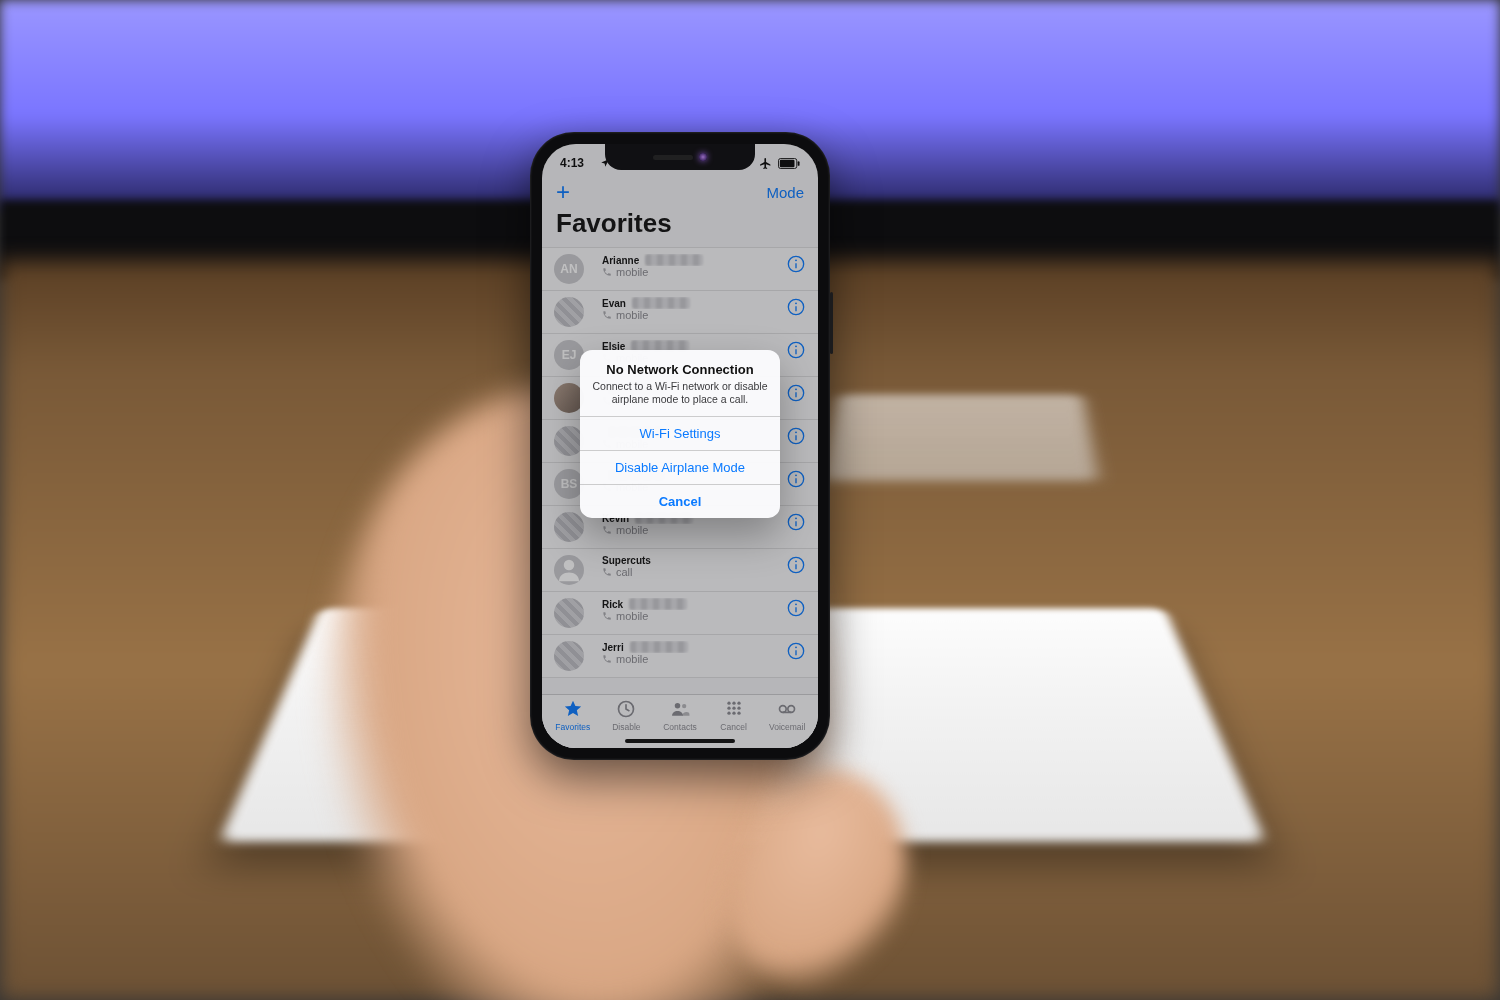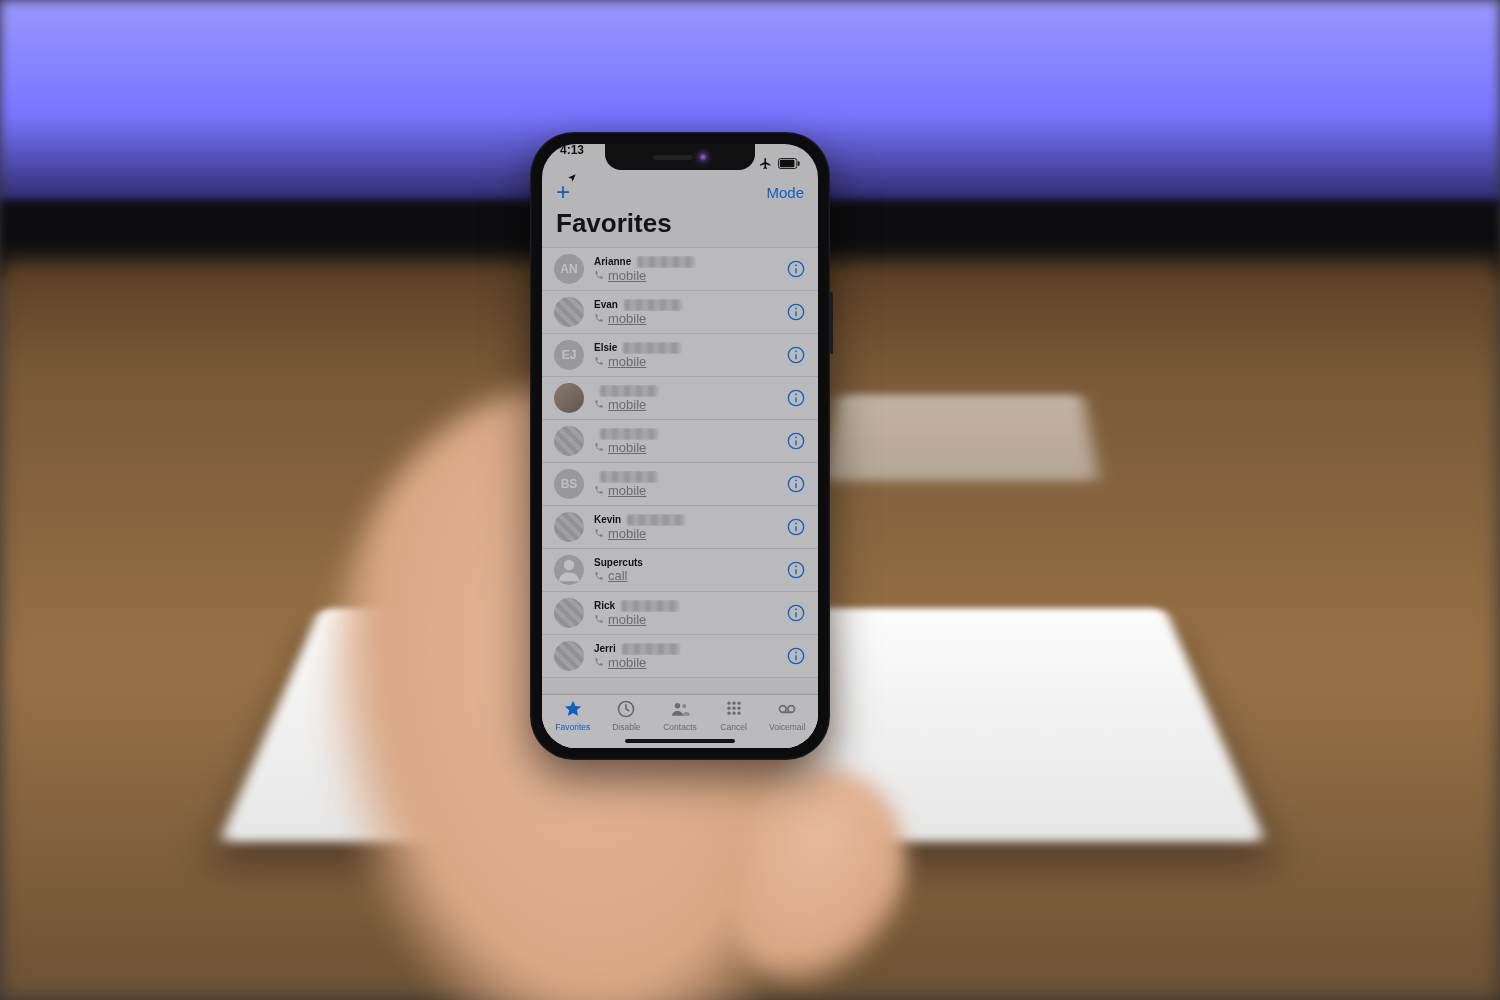--- a/index.html
+++ b/index.html
@@ -99,21 +99,21 @@
   .notch .speaker { width: 40px; height: 5px; border-radius: 3px; background: #222; }
 
   
   .statusbar {
     position: absolute; top: 0; left: 0; right: 0; height: 32px;
     display: flex; align-items: center; justify-content: space-between;
     padding: 6px 18px 0;
     font-size: 12px; font-weight: 600; color: #0b0b0b;
     z-index: 40;
   }
-  .status-left { display: flex; align-items: center; gap: 16px; flex-direction: column; }
+  .status-left { display: flex; align-items: center; gap: 16px; }
   .status-right { display: flex; align-items: center; gap: 6px; }
   .status-right svg { display: block; }
 
   
   .app {
     position: absolute; inset: 0;
     padding-top: 32px;
     display: flex; flex-direction: column;
   }
   .navbar {
@@ -121,21 +121,21 @@
     padding: 4px 14px 2px;
     font-size: 15px; color: #0a7aff;
   }
   .navbar .plus { font-size: 24px; font-weight: 300; line-height: 1; }
   .title {
     padding: 2px 14px 8px;
     font-size: 26px; font-weight: 700; color: #111;
   }
   .list { flex: 1; overflow: hidden; }
   .row {
-    display: flex; align-items: center; gap: 10px;
+    display: flex; align-items: flex-start; gap: 18px;
     padding: 6px 12px 6px 12px;
     border-bottom: 0.5px solid rgba(0,0,0,0.10);
     background: #f7f7f8;
   }
   .row:first-child { border-top: 0.5px solid rgba(0,0,0,0.10); }
   .avatar {
     width: 30px; height: 30px; border-radius: 50%;
     background: #c9c9cd; color: #fff;
     display: flex; align-items: center; justify-content: center;
     font-size: 12px; font-weight: 600;
@@ -146,21 +146,21 @@
     linear-gradient(45deg,#d3d3d7 25%, #bdbdc2 25% 50%, #d3d3d7 50% 75%, #bdbdc2 75%);
     background-size: 12px 12px;
   }
   .row .text { flex: 1; min-width: 0; }
   .row .name { font-size: 10px; font-weight: 600; color: #111; display: flex; align-items: center; gap: 6px; white-space: nowrap; overflow: hidden; }
   .row .name .blurred {
     display: inline-block; width: 58px; height: 12px; border-radius: 3px;
     background: repeating-linear-gradient(90deg,#c8c8cc 0 6px,#dcdce0 6px 12px);
     filter: blur(1px);
   }
-  .row .sub { font-size: 13px; color: #8a8a90; display: flex; align-items: center; gap: 4px; text-decoration: underline; }
+  .row .sub { font-size: 11px; color: #8a8a90; display: flex; align-items: center; gap: 4px; }
   .row .sub svg { opacity: .7; }
   .info-btn {
     width: 20px; height: 20px; flex: 0 0 auto;
     color: #0a7aff;
   }
   .info-btn svg { width: 100%; height: 100%; display: block; }
 
   
   .tabbar {
     display: flex; justify-content: space-around; align-items: flex-end;
@@ -525,15 +525,24 @@
                 <line x1="7" y1="16" x2="17" y2="16"></line>
               </svg></span>
             <span>Voicemail</span>
           </div>
         </div>
       <div class="home-indicator"></div>
     </div>
 
     <div class="dim"></div>
 
+    <div class="alert">
+      <div class="alert-head">
+        <div class="alert-title">No Network Connection</div>
+        <div class="alert-msg">Connect to a Wi-Fi network or disable airplane mode to place a call.</div>
+      </div>
+      <div class="alert-btn">Wi-Fi Settings</div>
+      <div class="alert-btn">Disable Airplane Mode</div>
+      <div class="alert-btn bold">Cancel</div>
+    </div>
 
   </div>
 </div>
 
 </body></html>

